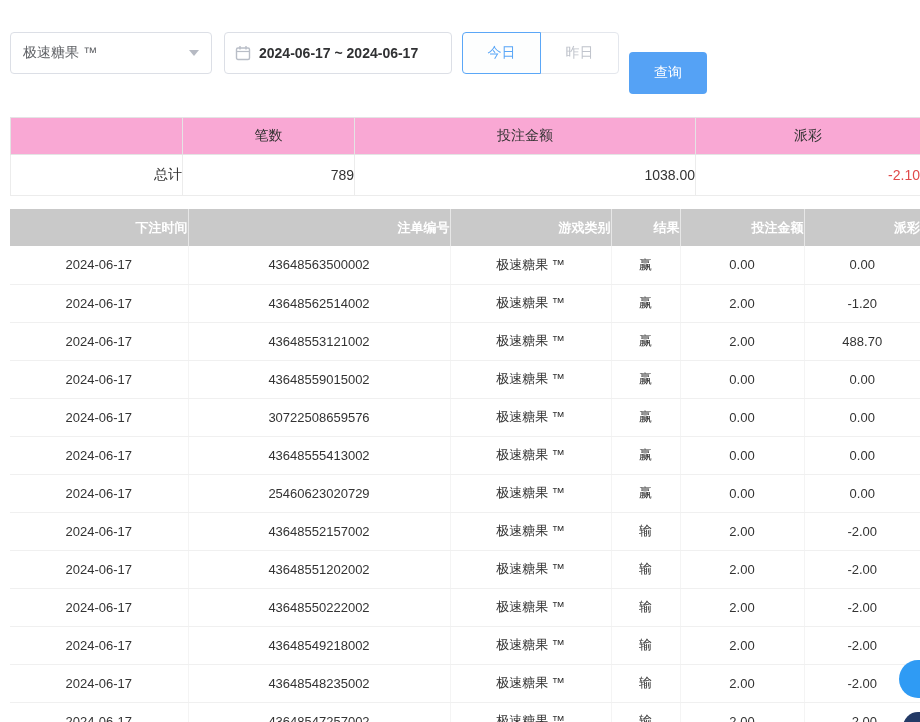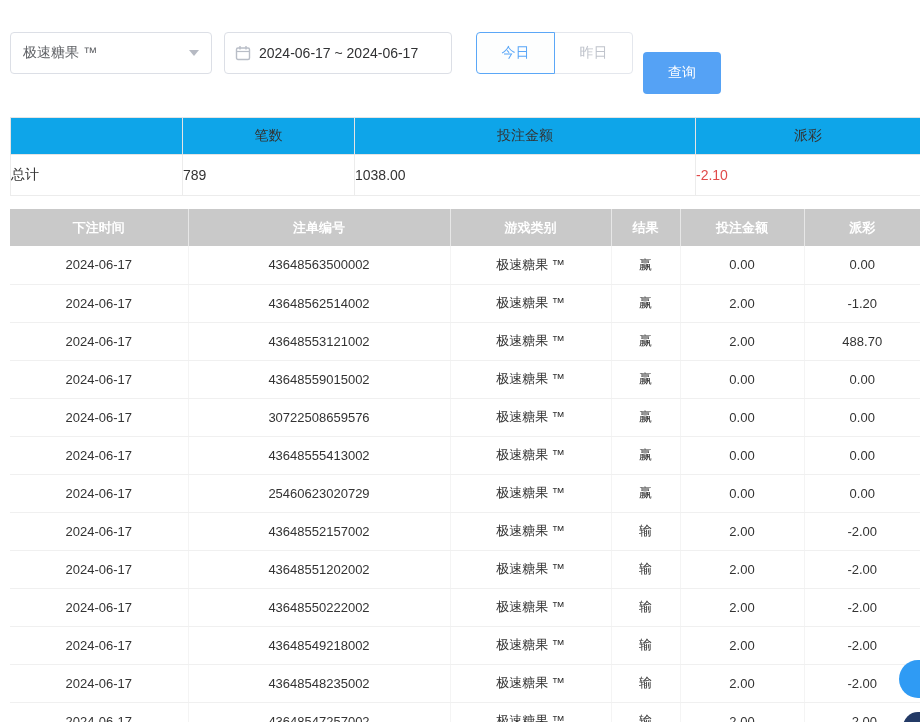--- a/index.html
+++ b/index.html
@@ -13,43 +13,43 @@
   .collapse-btn { cursor:pointer; display:flex; align-items:center; }
 
   .filters { display:flex; align-items:center; margin:12px 0 0 10px; }
   .select-box { width:202px; height:42px; border:1px solid #dcdfe6; border-radius:4px;
     display:flex; align-items:center; justify-content:space-between; padding:0 12px;
     font-size:14px; color:#606266; cursor:pointer; background:#fff; }
   .caret-down { width:0; height:0; border-left:5px solid transparent;
     border-right:5px solid transparent; border-top:6px solid #b6bac3; }
   .date-box { margin-left:12px; width:228px; height:42px; border:1px solid #dcdfe6;
     border-radius:4px; display:flex; align-items:center; gap:8px; padding:0 10px;
-    font-size:14px; color:#303133; cursor:pointer; background:#fff; }
-  .btn-group { display:flex; margin-left:24px;font-family:Liberation Mono, monospace; }
+    font-size:14px; color:#303133; cursor:pointer; background:#fff;font-weight:bold; }
+  .btn-group { display:flex; margin-left:10px;font-family:Liberation Mono, monospace; }
   .quick-btn { width:79px; height:42px; background:#fff; border:1px solid #e4e7ed;
     font-size:14px; color:#c0c4cc; margin-left:-1px; cursor:pointer;
     font-family:inherit; }
   .quick-btn:first-child { margin-left:0; border-radius:4px 0 0 4px; }
   .quick-btn:last-child { border-radius:0 4px 4px 0; }
   .quick-btn.active { border-color:#5ba7f7; color:#5ba7f7; position:relative; z-index:1;
     background:#fdfefe; }
   .search-btn { margin-left:10px; width:78px; height:42px; background:#55a2f5;
     border:none; border-radius:4px; color:#fff; font-size:14px; cursor:pointer;
     font-family:inherit;margin-top:40px; }
 
   table { border-collapse:collapse; table-layout:fixed; margin-left:10px; width:910px; }
   .summary-table { margin-top:23px; }
-  .summary-table th { background:#0ea5e9; font-weight:normal; height:37px;
+  .summary-table th { background:#f9a8d4; font-weight:normal; height:37px;
     font-size:14px; color:#333; text-align:center; border:1px solid #e4e4e4; }
-  .summary-table td { height:41px; font-size:14px; text-align:left;
+  .summary-table td { height:41px; font-size:14px; text-align:right;
     border:1px solid #ececec; background:#fff; }
 
   .bet-table { margin-top:13px; }
   .bet-table th { background:#c9c9c9; color:#fff; font-weight:bold; height:37px;
-    font-size:13px; text-align:center; border-right:1px solid rgba(255,255,255,.55); }
+    font-size:13px; text-align:right; border-right:1px solid rgba(255,255,255,.55); }
   .bet-table th:last-child { border-right:none; }
   .bet-table td { height:38px; font-size:13px; text-align:center; color:#333;
     border-bottom:1px solid #f0f0f0; border-right:1px solid #f4f4f4; background:#fff;
     overflow:hidden; white-space:nowrap; }
   .bet-table td:last-child { border-right:none; }
 
   .neg { color:#e04a4a; }
 
   .float-btn { position:absolute; border-radius:50%; cursor:pointer; }
   .float-btn.service { right:-17px; top:648px; width:38px; height:38px; background:#2f9bf4; }

